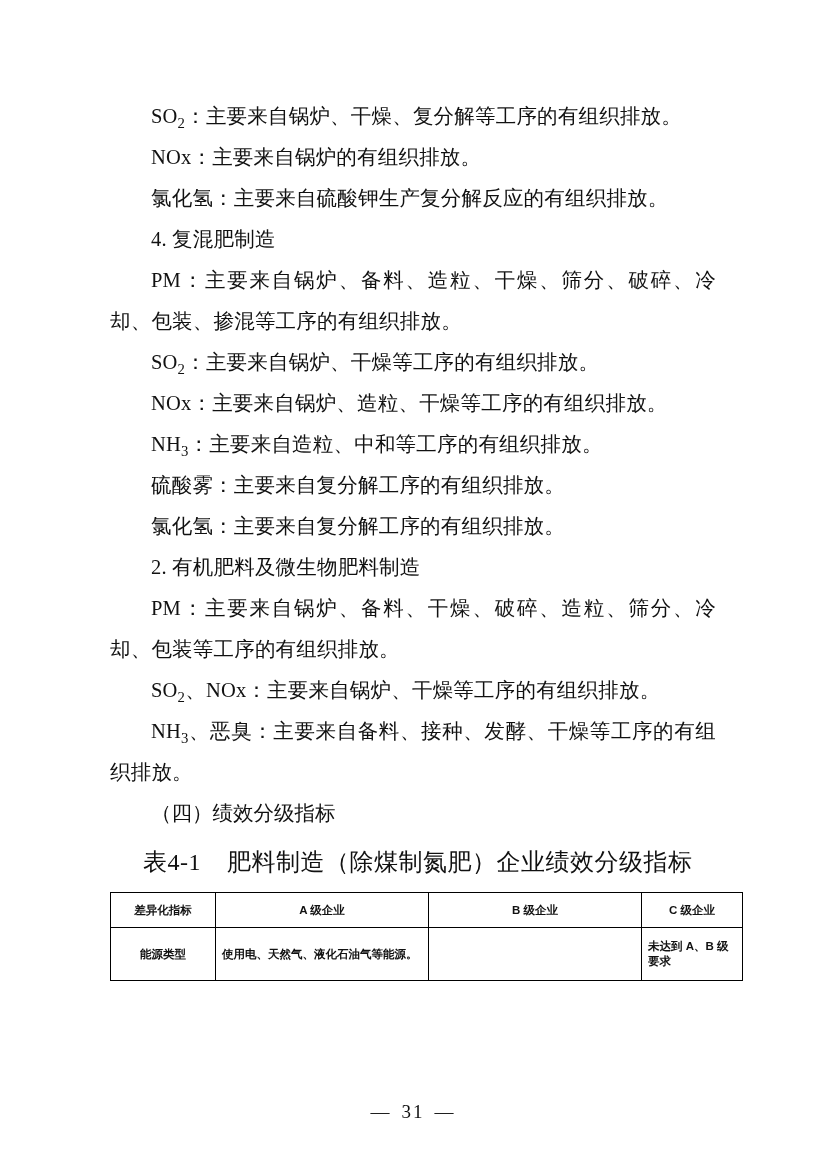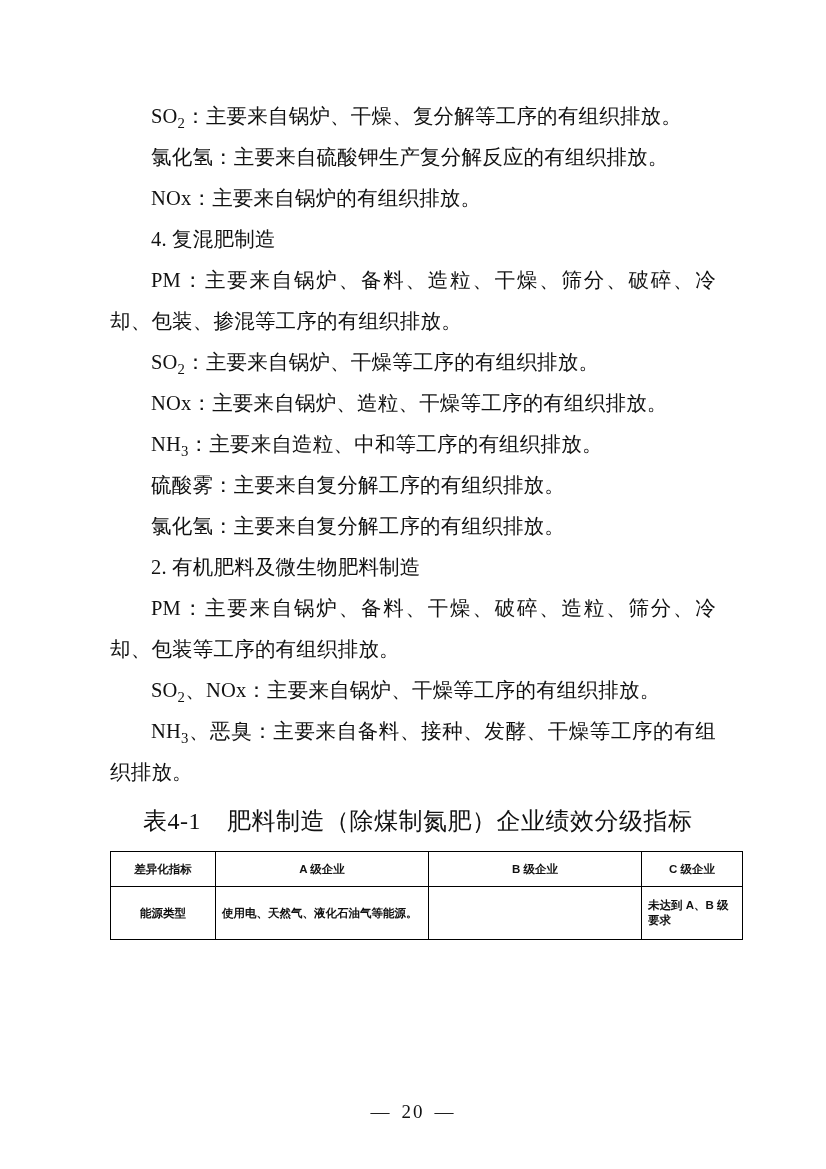--- a/index.html
+++ b/index.html
@@ -102,25 +102,25 @@
 </head>
 <body>
 
 <div class="page">
 
   <p class="para indent">
     <span>SO<span class="sub">2</span></span><span>：主要来自锅炉、干燥、复分解等工序的有组织排放。</span>
   </p>
 
   <p class="para indent">
-    <span>氯化氢：主要来自硫酸钾生产复分解反应的有组织排放。</span>
+    <span>NOx</span><span>：主要来自锅炉的有组织排放。</span>
   </p>
 
   <p class="para indent">
-    <span>NOx</span><span>：主要来自锅炉的有组织排放。</span>
+    <span>氯化氢：主要来自硫酸钾生产复分解反应的有组织排放。</span>
   </p>
 
   <p class="para indent">
     <span>4. 复混肥制造</span>
   </p>
 
   <p class="para indent">
     <span>PM</span><span>：主要来自锅炉、备料、造粒、干燥、筛分、破碎、冷却、包装、掺混等工序的有组织排放。</span>
   </p>
 
@@ -153,20 +153,21 @@
   </p>
 
   <p class="para indent">
     <span>SO<span class="sub">2</span></span><span>、NOx：主要来自锅炉、干燥等工序的有组织排放。</span>
   </p>
 
   <p class="para indent">
     <span>NH<span class="sub">3</span></span><span>、恶臭：主要来自备料、接种、发酵、干燥等工序的有组织排放。</span>
   </p>
 
+  <p class="heading-sec">（四）绩效分级指标</p>
 
   <div class="table-title">
     <span>表</span><span class="tnum">4-1</span><span class="gap"></span><span>肥料制造（除煤制氮肥）企业绩效分级指标</span>
   </div>
 
   <table class="perf">
     <thead>
       <tr>
         <td class="c-col1">差异化指标</td>
         <td class="c-col2">A 级企业</td>
@@ -180,14 +181,14 @@
         <td class="c-col2 cell-left">使用电、天然气、液化石油气等能源。</td>
         <td class="c-col3 cell-left"></td>
         <td class="c-col4 cell-left">未达到 A、B 级要求</td>
       </tr>
     </tbody>
   </table>
 
 </div>
 
 <div class="footer">
-  <span class="dash">—</span><span>20</span><span class="dash">—</span>
+  <span class="dash">—</span><span>31</span><span class="dash">—</span>
 </div>
 
 </body></html>

